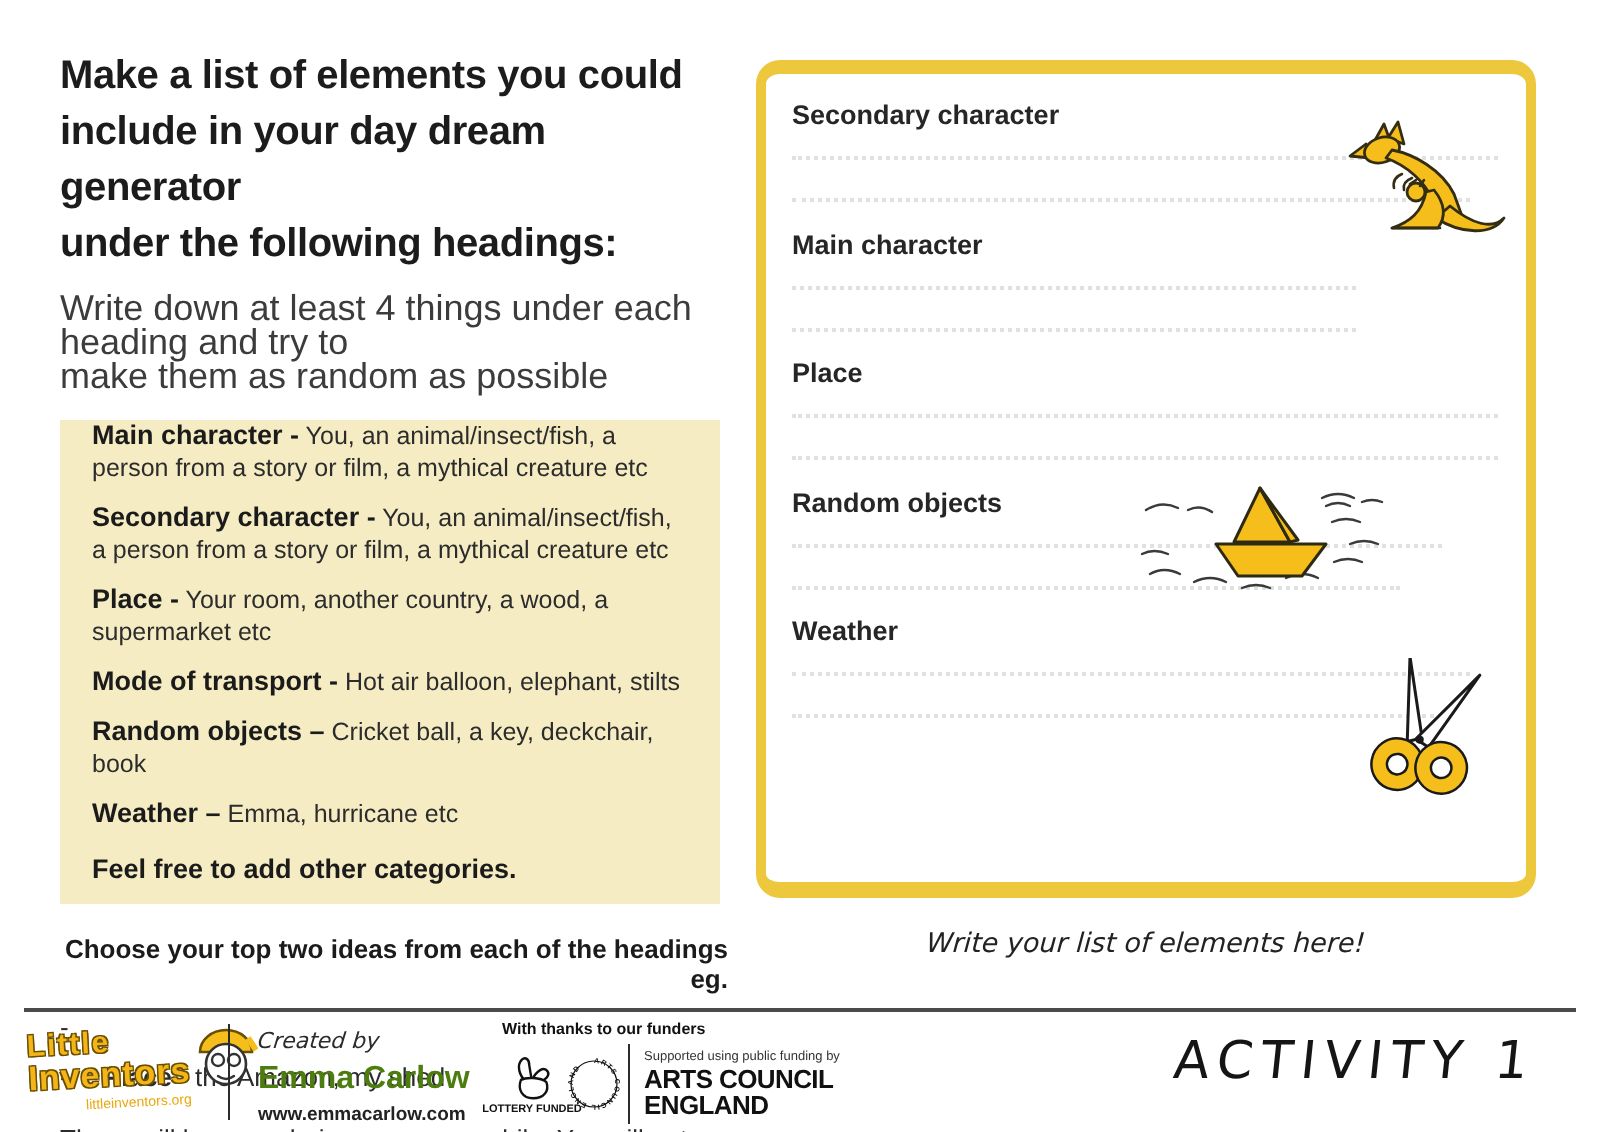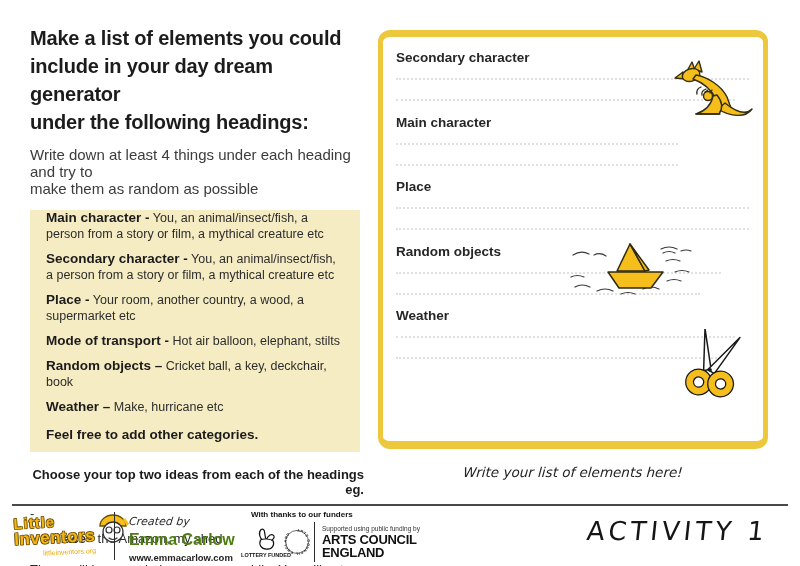--- a/index.html
+++ b/index.html
@@ -6,21 +6,21 @@
   html,body { background:#fff; }
   .page {
     position:relative; width:800px; height:566px; background:#ffffff;
     font-family:"Liberation Sans","DejaVu Sans",sans-serif; color:#1f1f1f; overflow:hidden;
   }
 
   
   .left-col { position:absolute; left:30px; top:24px; width:334px; }
   .title-line { font-size:20px; font-weight:bold; line-height:28px; color:#1c1c1c; letter-spacing:-0.2px; }
   .subtitle { margin-top:10px; }
-  .subtitle-line { font-size:15px; line-height:17px; color:#3c3c3c; }
+  .subtitle-line { font-size:18px; line-height:17px; color:#3c3c3c; }
 
   .cream-box { margin-top:13px; background:#F5ECC3; padding:0 14px 10px 16px; width:330px; }
   .cat { font-size:12.5px; line-height:16px; color:#2c2c2c; margin-bottom:9px; }
   .cat b { font-size:13.5px; color:#1b1b1b; }
   .cat-note { font-size:13.5px; font-weight:bold; color:#1b1b1b; margin-top:12px; }
 
   .choose-heading { margin-top:15px; font-size:13px; font-weight:bold; color:#1b1b1b;text-align:right; }
   .bullet { display:flex; margin-top:9px; font-size:13px; line-height:16px; color:#2c2c2c; }
   .bullet .dash { width:22px; flex:none; }
   .closing { margin-top:14px; font-size:13px; line-height:17px; color:#2c2c2c; width:326px; }
@@ -117,21 +117,21 @@
       <p class="cat">
         <b>Mode of transport -</b>
         <span>Hot air balloon, elephant, stilts</span>
       </p>
       <p class="cat">
         <b>Random objects –</b>
         <span>Cricket ball, a key, deckchair, book</span>
       </p>
       <p class="cat">
         <b>Weather –</b>
-        <span>Make, hurricane etc</span>
+        <span>Emma, hurricane etc</span>
       </p>
       <p class="cat-note">Feel free to add other categories.</p>
     </div>
 
     <p class="choose-heading">Choose your top two ideas from each of the headings eg.</p>
     <div class="bullet">
       <span class="dash">-</span>
     </div>
     <div class="bullet">
       <span class="dash">-</span>

